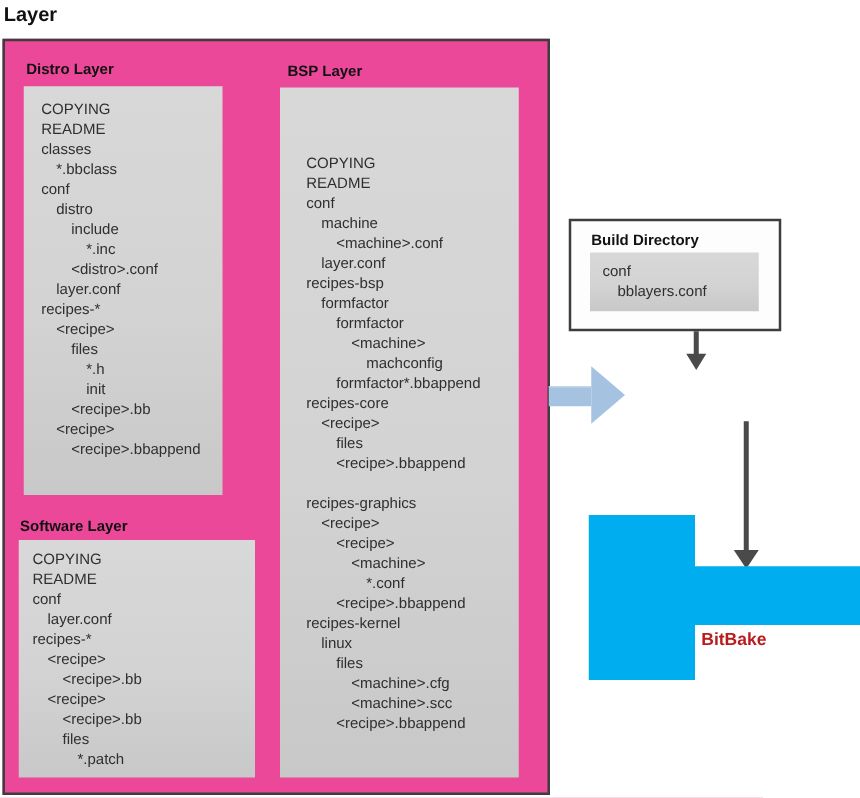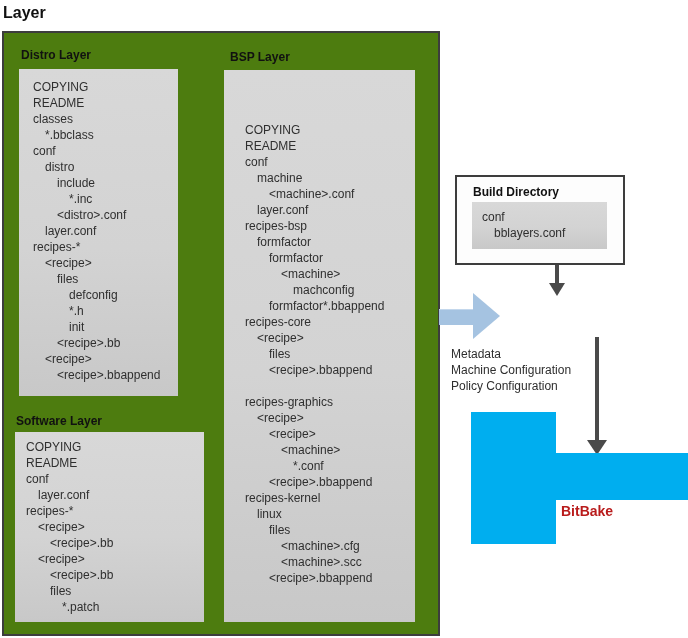--- a/index.html
+++ b/index.html
@@ -4,21 +4,21 @@
 <style>
   html,body{margin:0;padding:0;background:#ffffff;}
   .canvas{
     position:relative;width:688px;height:638px;overflow:hidden;
     font-family:"Liberation Sans",sans-serif;color:#2e2e2e;background:#ffffff;
   }
   .abs{position:absolute;}
   .page-title{font-size:16px;font-weight:bold;color:#111;}
   .big-box{
     left:2px;top:31px;width:434px;height:601px;
-    border:2px solid #3d3d3d;background:#4d7c0f;
+    border:2px solid #3d3d3d;background:#ec4899;
   }
   .layer-title{font-size:12px;font-weight:bold;color:#111;white-space:nowrap;}
   .gray-box{
     background:linear-gradient(180deg,#d8d8d8 0%,#d3d3d3 55%,#c8c8c8 100%);
     font-size:12px;line-height:16px;color:#2f2f2f;box-sizing:border-box;
   }
   .tree-line{white-space:nowrap;}
   .bd-box{
     left:455px;top:175px;width:166px;height:86px;
     border:2px solid #3d3d3d;background:#fdfdfd;
@@ -55,21 +55,20 @@
         <div class="tree-line" style="padding-left: 12px;">*.bbclass</div>
         <div class="tree-line" style="padding-left: 0px;">conf</div>
         <div class="tree-line" style="padding-left: 12px;">distro</div>
         <div class="tree-line" style="padding-left: 24px;">include</div>
         <div class="tree-line" style="padding-left: 36px;">*.inc</div>
         <div class="tree-line" style="padding-left: 24px;">&lt;distro&gt;.conf</div>
         <div class="tree-line" style="padding-left: 12px;">layer.conf</div>
         <div class="tree-line" style="padding-left: 0px;">recipes-*</div>
         <div class="tree-line" style="padding-left: 12px;">&lt;recipe&gt;</div>
         <div class="tree-line" style="padding-left: 24px;">files</div>
-        <div class="tree-line" style="padding-left: 36px;">defconfig</div>
         <div class="tree-line" style="padding-left: 36px;">*.h</div>
         <div class="tree-line" style="padding-left: 36px;">init</div>
         <div class="tree-line" style="padding-left: 24px;">&lt;recipe&gt;.bb</div>
         <div class="tree-line" style="padding-left: 12px;">&lt;recipe&gt;</div>
         <div class="tree-line" style="padding-left: 24px;">&lt;recipe&gt;.bbappend</div>
       </div>
 
     <div class="abs layer-title" style="left:226px;top:17px;">BSP Layer</div>
     <div class="abs gray-box" style="left:220px;top:37px;width:191px;height:552px;padding:52px 0 0 21px;">
         <div class="tree-line" style="padding-left: 0px;">COPYING</div>
@@ -127,25 +126,20 @@
       </div>
   </div>
 
   <div class="abs dark-shaft" style="left:555px;top:265px;width:4px;height:19px;"></div>
   <div class="abs head-down" style="left:549px;top:283px;"></div>
 
   <div class="abs blue-shaft" style="left:439px;top:309px;width:34px;height:15px;"></div>
   <div class="abs blue-head" style="left:473px;top:293px;"></div>
 
 
-  <div class="abs annot" style="left:451px;top:346px;">
-    <div>Metadata</div>
-    <div>Machine Configuration</div>
-    <div>Policy Configuration</div>
-  </div>
 
   <div class="abs dark-shaft" style="left:595px;top:337px;width:4px;height:103px;"></div>
   <div class="abs head-down-lg" style="left:587px;top:440px;"></div>
 
   <div class="abs cyan" style="left:471px;top:412px;width:85px;height:132px;"></div>
   <div class="abs cyan" style="left:556px;top:453px;width:132px;height:47px;"></div>
   <div class="abs bitbake-label" style="left:561px;top:503px;">BitBake</div>
 
 </div>
 

